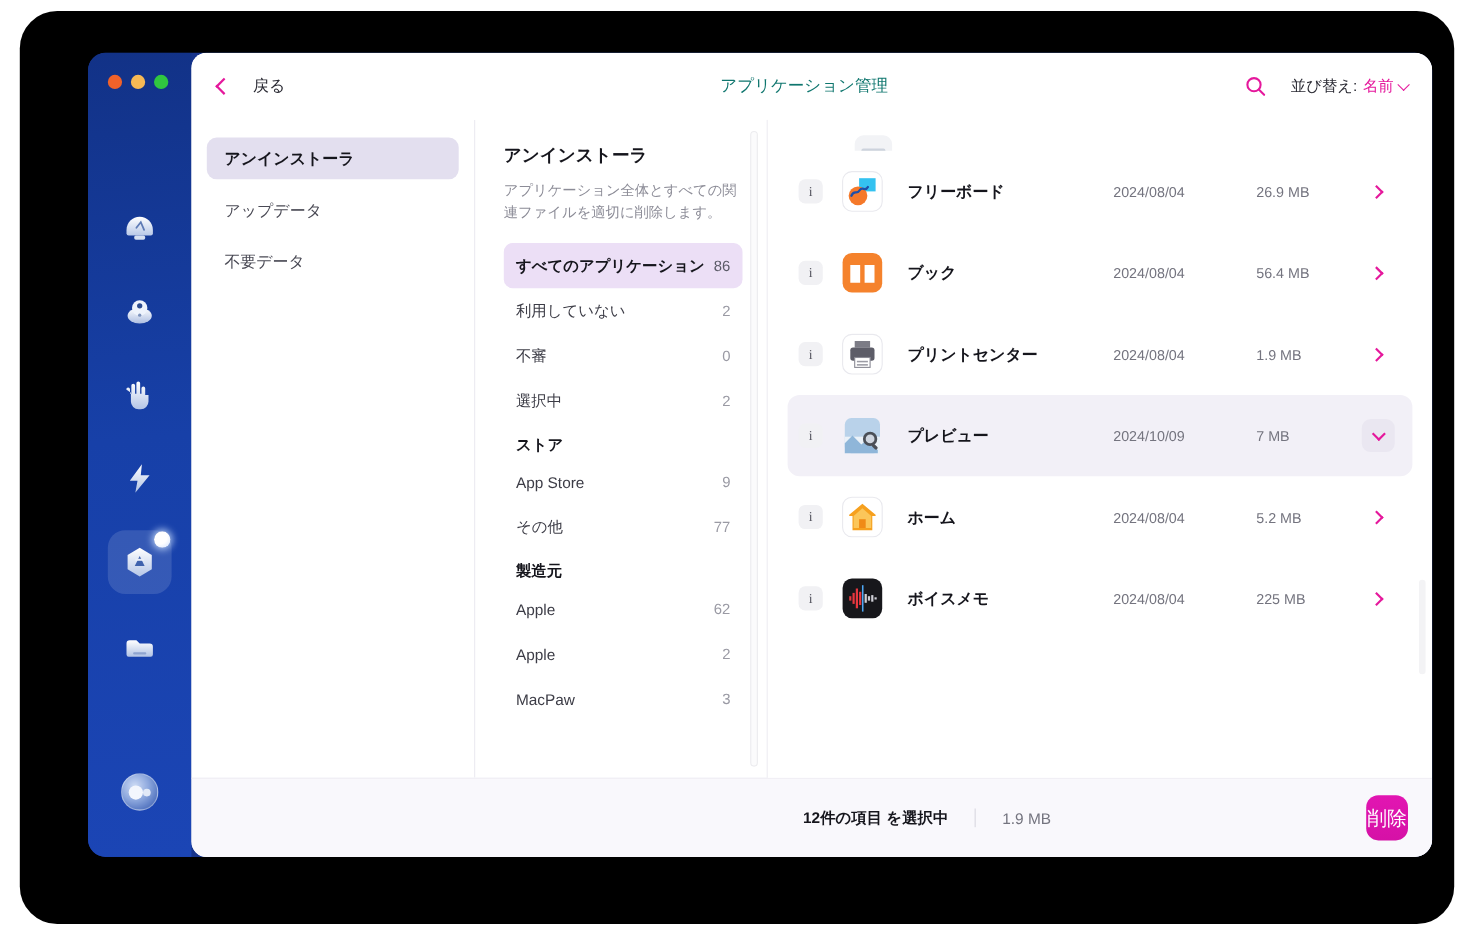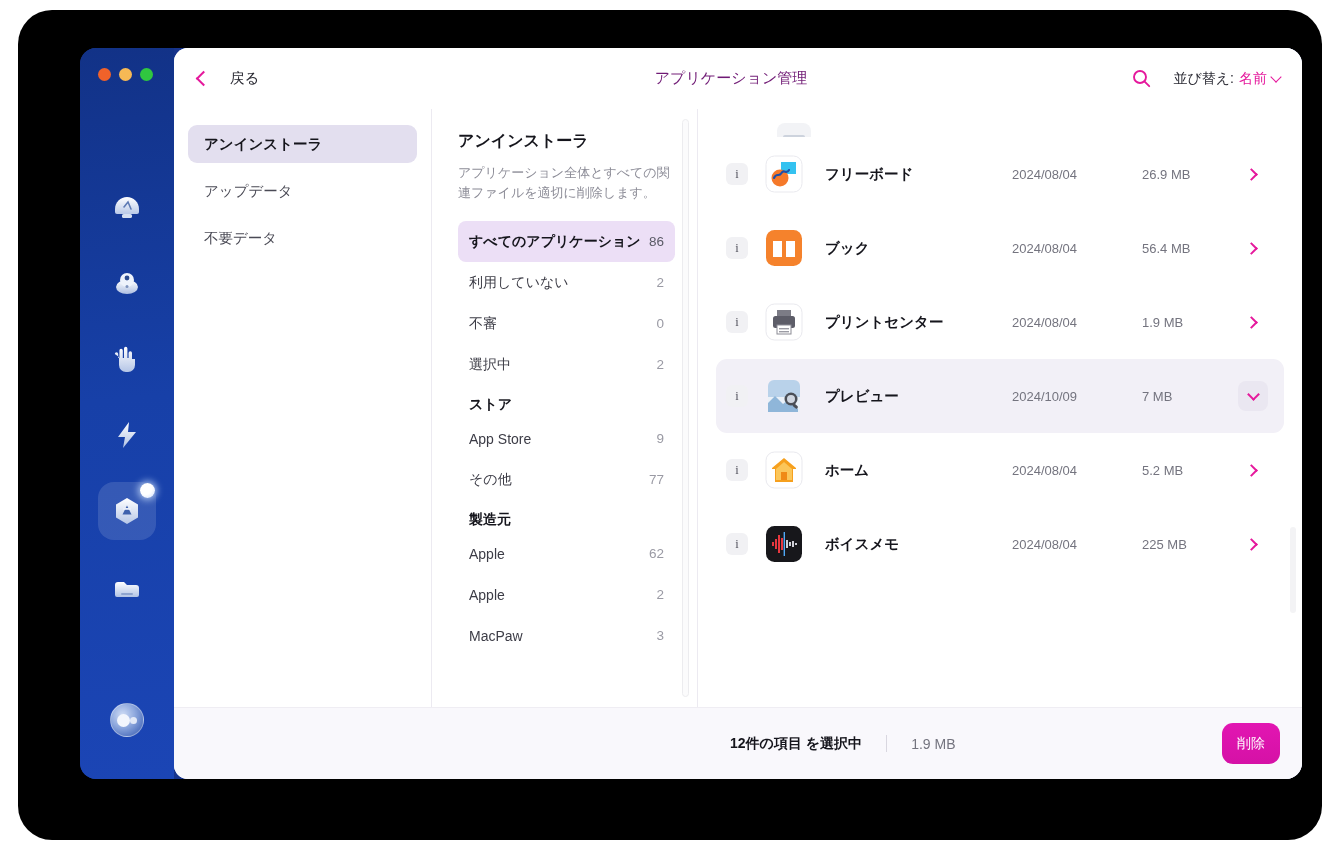--- a/index.html
+++ b/index.html
@@ -114,21 +114,21 @@
     width: 11px; height: 11px;
     border-left: 2.2px solid #e5189c;
     border-bottom: 2.2px solid #e5189c;
     transform: rotate(45deg);
   }
   #back-label { font-size: 14.5px; color: #2a2a33; font-weight: 500; }
 
   #window-title {
     position: absolute; left: 0; right: 14px; top: 0; height: 61px;
     display: flex; align-items: center; justify-content: center;
-    font-size: 15px; color: #701a75; font-weight: 500;
+    font-size: 15px; color: #0f766e; font-weight: 500;
     pointer-events: none;
   }
   #titlebar-right {
     margin-left: auto;
     display: flex; align-items: center; gap: 22px;
     z-index: 2;
   }
   #search-icon-btn { cursor: pointer; display:flex; }
   #sort-control {
     display: flex; align-items: center; gap: 5px;
@@ -299,25 +299,25 @@
   #footer-status {
     margin-left: 556px;
     display: flex; align-items: center; gap: 24px;
     font-size: 14px;
   }
   #sel-count { color: #15151c; font-weight: 700; }
   #sel-divider { width: 1px; height: 17px; background: #d9d7e0; }
   #sel-size { color: #74747f; }
   #delete-button {
     margin-left: auto;
-    width: 58px; height: 41px;
+    width: 38px; height: 41px;
     border-radius: 11px;
     background: linear-gradient(180deg, #e216b2 0%, #d511a6 100%);
     color: #ffffff;
-    font-size: 14px;
+    font-size: 18px;
     display: flex; align-items: center; justify-content: center;
     border: none; cursor: pointer;
     font-family: "Liberation Sans", sans-serif;
   }
 </style>
 </head>
 <body>
 
 <div id="device-frame">
   <div id="app-window">

